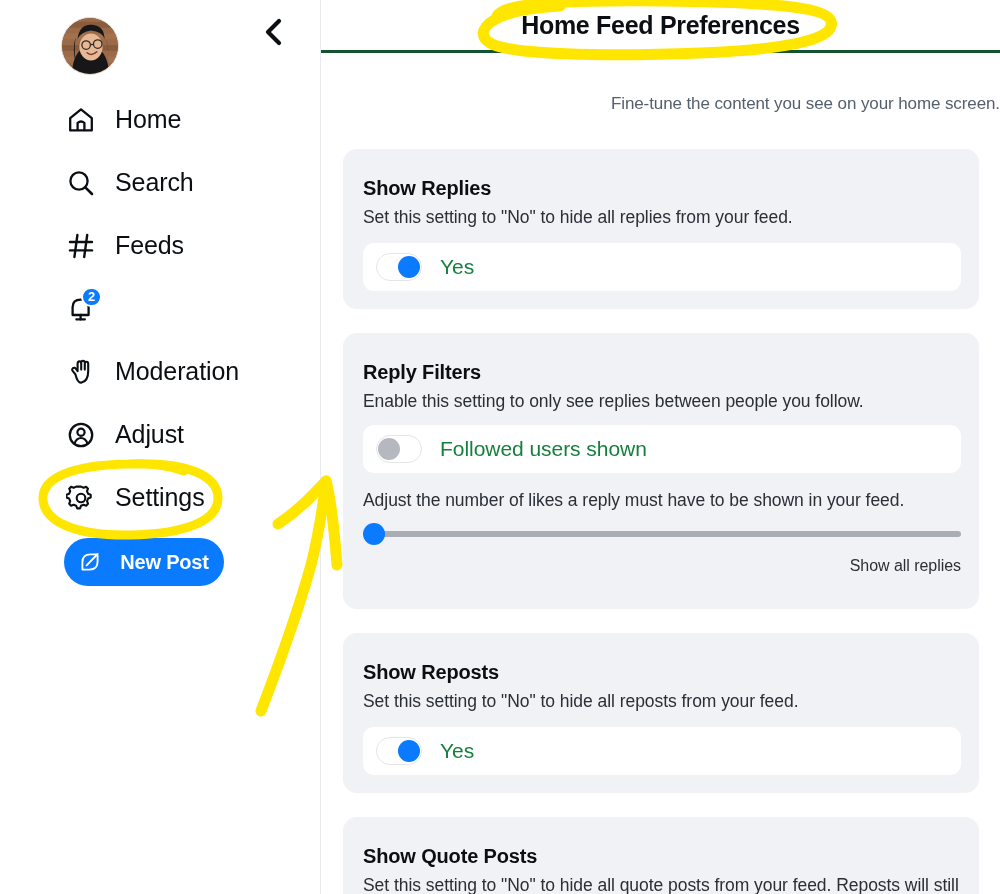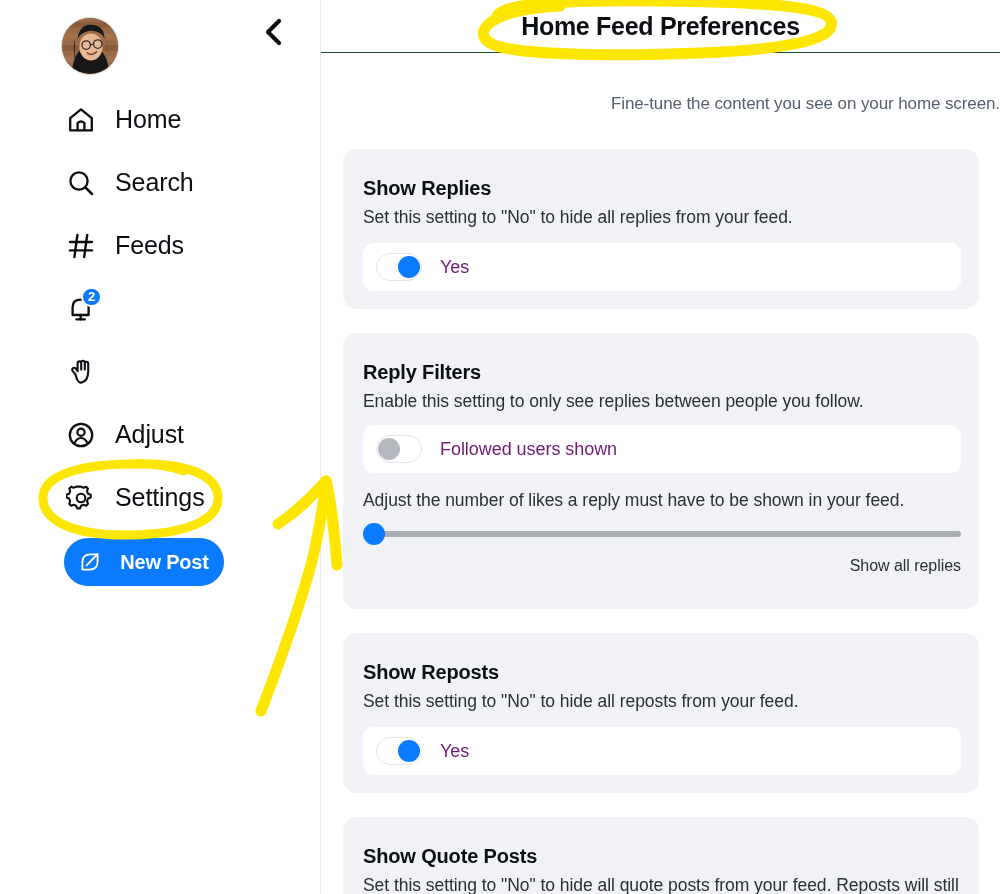--- a/index.html
+++ b/index.html
@@ -109,21 +109,21 @@
   .main {
     position: relative;
     flex: 1 1 auto;
     height: 894px;
     background: #ffffff;
     overflow: hidden;
   }
   .main-header {
     position: relative;
     height: 53px;
-    border-bottom: 1px solid #14532d;
+    border-bottom: 3px solid #14532d;
     display: flex;
     align-items: center;
     justify-content: center;
   }
   .page-title {
     font-size: 25px;
     font-weight: bold;
     color: #0b0f14;
     letter-spacing: -0.3px;
   }
@@ -179,22 +179,22 @@
     position: absolute;
     top: 50%;
     width: 22px; height: 22px;
     border-radius: 50%;
     transform: translateY(-50%);
   }
   .switch.on .knob { right: 1px; background: #0a7aff; }
   .switch.off .knob { left: 1px; background: #b5b8bf; }
   .toggle-label {
     margin-left: 18px;
-    font-size: 18px;
-    color: #701a75;
+    font-size: 21px;
+    color: #15803d;
     letter-spacing: -0.05px;
   }
 
   .slider-desc {
     font-size: 17.5px;
     color: #2a2f36;
     margin: 17px 0 0 0;
     letter-spacing: -0.05px;
   }
   .slider-wrap {
@@ -329,20 +329,21 @@
       <div class="nav-item">
         <span class="nav-icon">
           <svg width="30" height="30" viewBox="0 0 30 30">
             <path d="M9.4 17.2 L7.2 14.6 Q5.2 12.6 6.9 11.2 Q8.6 10 10 12 L11.6 14.2 L11.6 6.6
                      Q11.6 4.4 13.4 4.4 Q15.2 4.4 15.2 6.6 L15.2 12.6 L15.2 5.8
                      Q15.2 3.7 17 3.7 Q18.8 3.7 18.8 5.8 L18.8 12.6 L18.8 6.8
                      Q18.8 4.8 20.5 4.8 Q22.2 4.8 22.2 6.8 L22.2 14
                      Q22.2 24 15.6 25.6 Q11.6 26.4 9.4 17.2 Z" fill="none" stroke="#0b0f14" stroke-width="2.1" stroke-linejoin="round"></path>
           </svg>
         </span>
+        <span class="nav-label">Moderation</span>
       </div>
 
       <div class="nav-item">
         <span class="nav-icon">
           <svg width="30" height="30" viewBox="0 0 30 30">
             <circle cx="15" cy="15" r="11.2" fill="none" stroke="#0b0f14" stroke-width="2.3"></circle>
             <circle cx="15" cy="12.2" r="3.6" fill="none" stroke="#0b0f14" stroke-width="2.2"></circle>
             <path d="M8.4 23.6 Q10.6 18 15 18 Q19.4 18 21.6 23.6" fill="none" stroke="#0b0f14" stroke-width="2.2" stroke-linecap="round"></path>
           </svg>
         </span>

